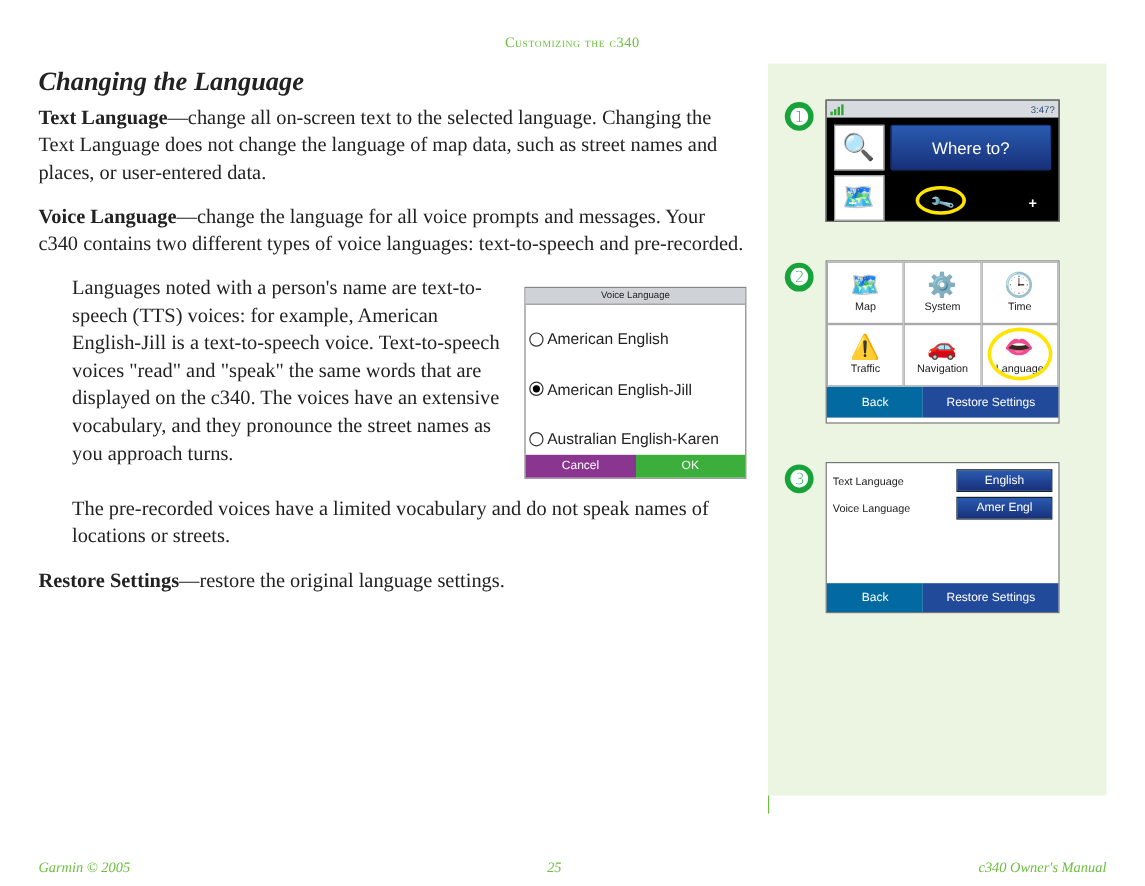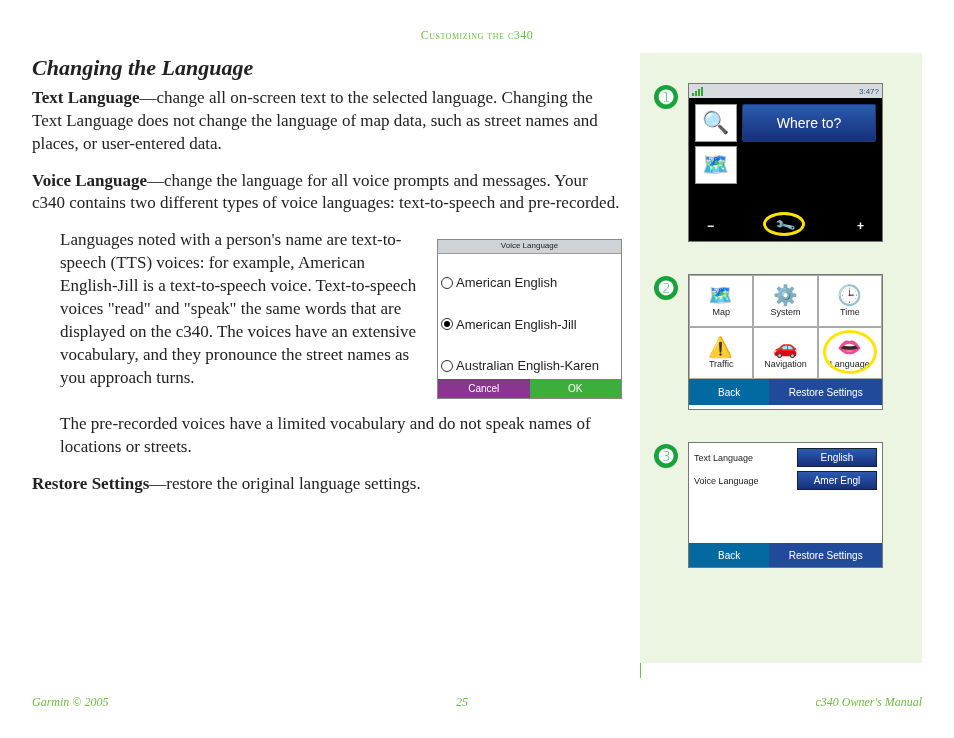--- a/index.html
+++ b/index.html
@@ -115,21 +115,21 @@
     margin-top: 2px;
   }
   .gps-shot {
     width: 195px;
     border: 1px solid #777;
     font-family: Arial, sans-serif;
     background: #fff;
   }
 
   
-  .s1 { background: #000; height: 159px; position: relative; }
+  .s1 { background: #000; height: 102px; position: relative; }
   .s1-topbar {
     height: 14px; background: #d7dade;
     display: flex; justify-content: space-between;
     font-size: 8px; padding: 1px 3px; align-items: center;
     color: #2b4d7e;
   }
   .signal-bars { display:flex; gap:1px; align-items:flex-end; height:9px;}
   .signal-bars span{ width:2px; background:#2ea82e;}
   .signal-bars span:nth-child(1){height:3px;}
   .signal-bars span:nth-child(2){height:5px;}
@@ -202,21 +202,21 @@
   }
   .s3-footer { display:flex; height:24px; }
 
   .divider {
     position:absolute; top:55px; bottom:60px; left:640px;
     width:1px; background:#6cbf3f;
   }
 
   
   .page-footer {
-    position:absolute; left:32px; right:32px; bottom:28px;
+    position:absolute; left:32px; right:32px; bottom:7px;
     display:flex; justify-content:space-between;
     font-style:italic; font-size:12px; color:#6cbf3f;
     font-family: Georgia, serif;
   }
 </style>
 </head>
 <body>
 
 <div class="header-strip">Customizing the c340</div>
 

